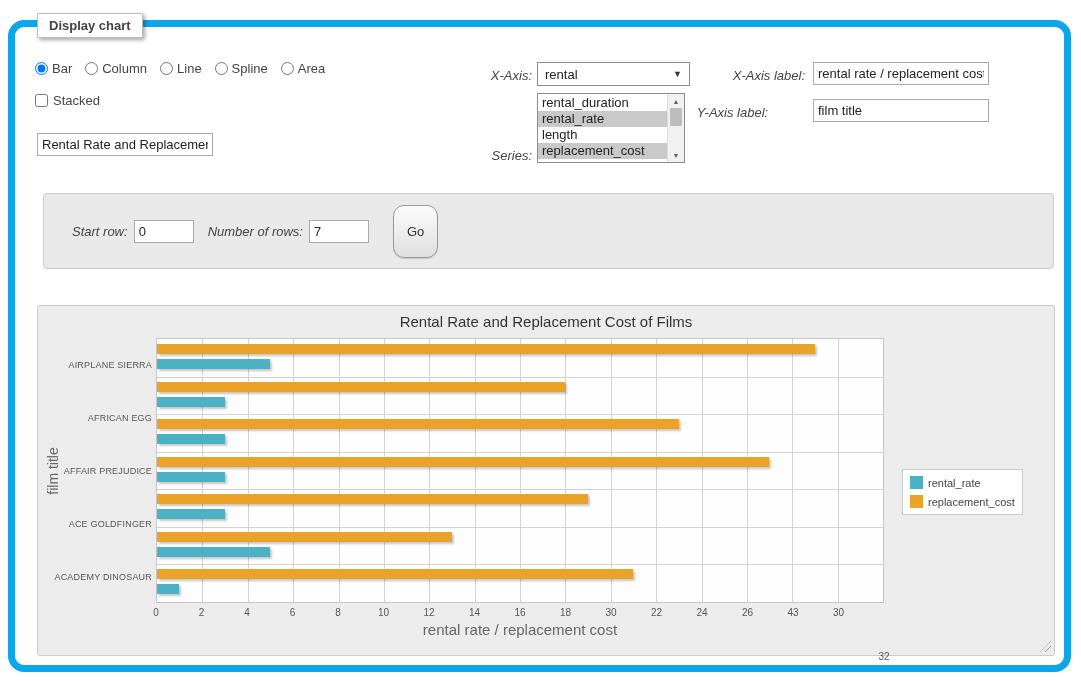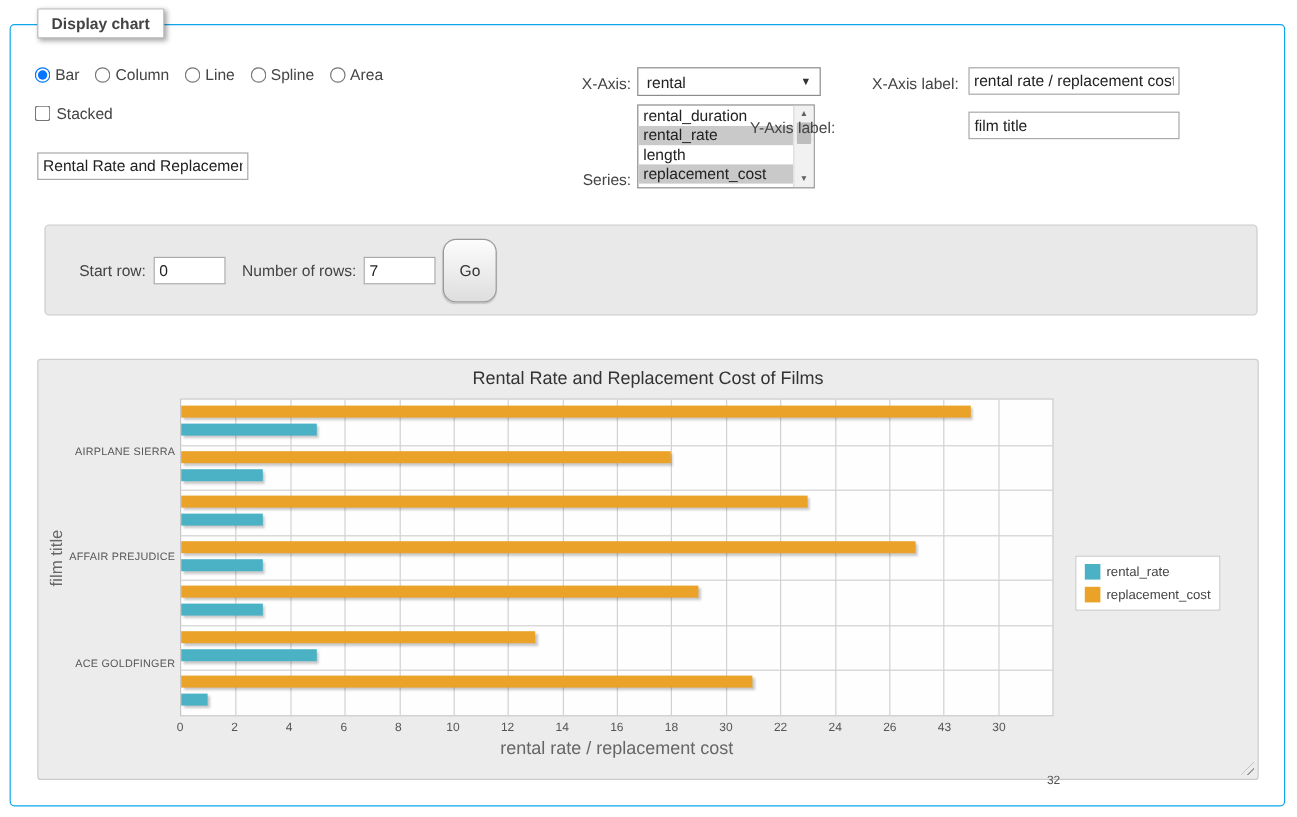--- a/index.html
+++ b/index.html
@@ -4,43 +4,43 @@
 <style>
   * { box-sizing: border-box; }
   html,body { margin:0; padding:0; }
   body {
     width:1081px; height:681px; position:relative; overflow:hidden;
     background:#fff; font-family:"Liberation Sans","DejaVu Sans",sans-serif;
     font-size:13px; color:#444;
   }
   .panel {
     position:absolute; left:8px; top:20px; width:1063px; height:652px;
-    border:1px solid #0ea5e9; border-radius:4px; background:#fff; margin:0; padding:0;
+    border:7px solid #0ea5e9; border-radius:16px; background:#fff; margin:0; padding:0;
   }
   .legend-tab {
     position:absolute; left:22px; top:-14px; background:#fff;
     border:1px solid #bbb; padding:4px 11px; font-weight:bold; color:#444;
     box-shadow:2px 2px 4px rgba(0,0,0,0.35); border-radius:1px;
   }
   
   .radio-row { position:absolute; left:20px; top:34px; display:flex; gap:13px; align-items:center; }
   .radio-item { display:flex; align-items:center; gap:4px; color:#444; }
   .radio-item input { margin:0; }
   .stacked-row { position:absolute; left:20px; top:66px; display:flex; align-items:center; gap:5px; }
   .stacked-row input { margin:0; }
   .text-input {
     border:1px solid #a9a9a9; height:23px; font-size:13px; padding:2px 4px;
     font-family:inherit; color:#222; background:#fff;
   }
   .title-input { position:absolute; left:22px; top:106px; width:176px; }
-  .lbl { font-size:13px; color:#444; }
+  .lbl { font-size:13px; color:#444;font-style:italic; }
   .xaxis-lbl  { position:absolute; left:430px; top:41px;  width:87px;  text-align:right; }
   .series-lbl { position:absolute; left:430px; top:121px; width:87px;  text-align:right; }
   .xlab-lbl   { position:absolute; left:645px; top:41px;  width:145px; text-align:right; }
-  .ylab-lbl   { position:absolute; left:616px; top:78px;  width:145px; text-align:left; }
+  .ylab-lbl   { position:absolute; left:645px; top:78px;  width:145px; text-align:center; }
   .fake-select {
     position:absolute; left:522px; top:35px; width:153px; height:24px;
     background:#fff; border:1px solid #8c8c8c; display:flex; align-items:center;
     justify-content:space-between; padding:0 7px; color:#222;
   }
   .sel-arrow { font-size:9px; color:#333; }
   .listbox {
     position:absolute; left:522px; top:66px; width:148px; height:70px;
     background:#fff; border:1px solid #8c8c8c; display:flex; overflow:hidden;
   }
@@ -55,21 +55,21 @@
   .ylab-input { position:absolute; left:798px; top:72px; width:176px; }
   
   .rows-panel {
     position:absolute; left:28px; top:166px; width:1011px; height:76px;
     background:#e9e9e9; border:1px solid #ccc; border-radius:4px;
     display:flex; align-items:center; padding-left:28px; gap:6px;
   }
   .small-input { width:60px; }
   .num-lbl { margin-left:8px; }
   .go-btn {
-    padding:18px 13px; font-size:13px; color:#333; font-family:inherit;
+    margin-left:18px; padding:18px 13px; font-size:13px; color:#333; font-family:inherit;
     background:linear-gradient(#fcfcfc,#dedede); border:1px solid #999;
     border-radius:11px; box-shadow:0 1px 1px rgba(0,0,0,0.15); cursor:pointer;
   }
   
   .chart-panel {
     position:absolute; left:22px; top:278px; width:1018px; height:351px;
     background:#ececec; border:1px solid #ccc; border-radius:3px;
   }
   .chart-title { position:absolute; top:7px; left:0; right:0; text-align:center; font-size:15px; color:#333; }
   .y-axis-title { position:absolute; left:2px; top:32px; width:26px; height:265px; display:flex; align-items:center; justify-content:center; }
@@ -173,22 +173,24 @@
     <button class="go-btn">Go</button>
   </div>
 
   <div class="chart-panel">
     <div class="chart-title">Rental Rate and Replacement Cost of Films</div>
     <div class="y-axis-title">
       <span>film title</span>
     </div>
     <div class="ycats">
         <div class="ycat">AIRPLANE SIERRA</div>
+        <div class="ycat">AFRICAN EGG</div>
         <div class="ycat">AFFAIR PREJUDICE</div>
         <div class="ycat">ACE GOLDFINGER</div>
+        <div class="ycat">ACADEMY DINOSAUR</div>
       </div>
     <div class="plot">
       <div class="grid-layer">
           <div class="vline" style="left: 6.25%;"></div>
           <div class="vline" style="left: 12.5%;"></div>
           <div class="vline" style="left: 18.75%;"></div>
           <div class="vline" style="left: 25%;"></div>
           <div class="vline" style="left: 31.25%;"></div>
           <div class="vline" style="left: 37.5%;"></div>
           <div class="vline" style="left: 43.75%;"></div>

